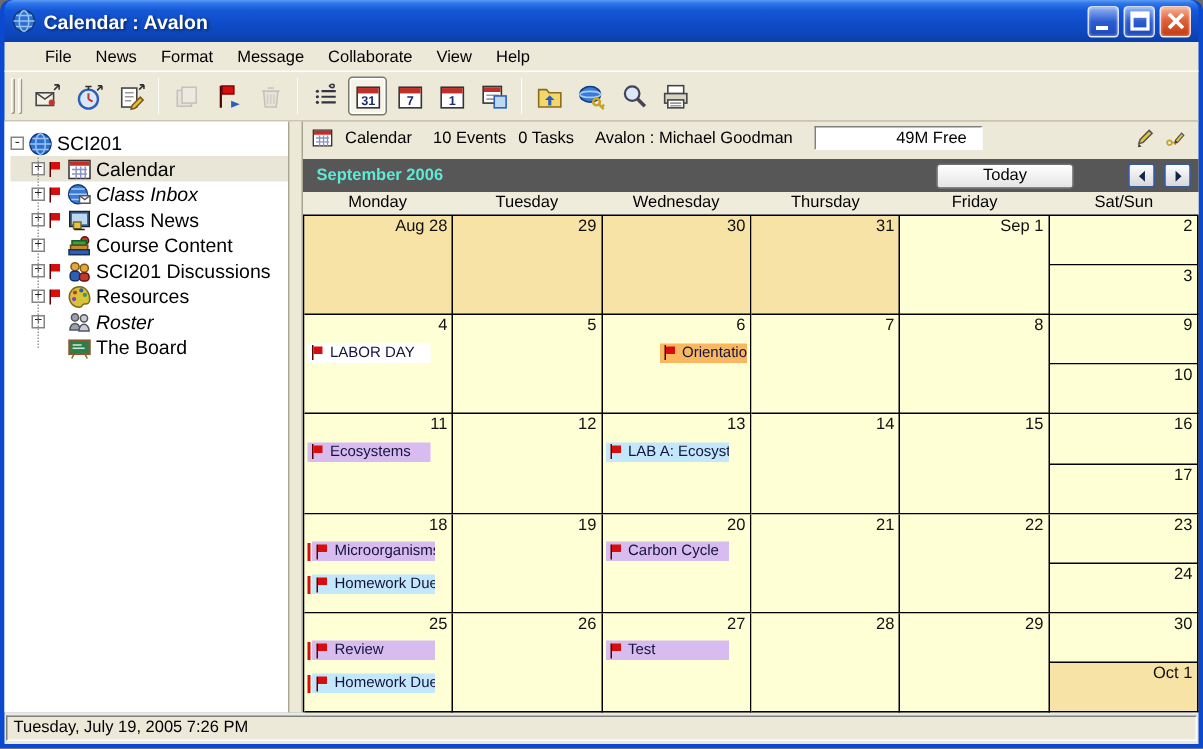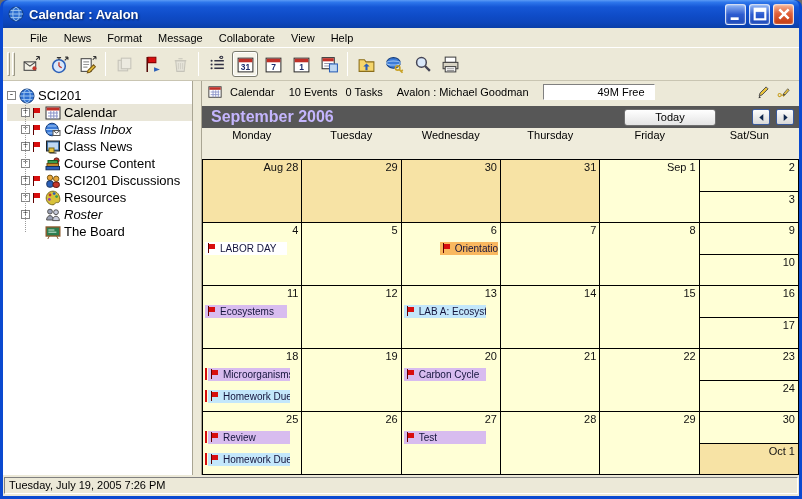--- a/index.html
+++ b/index.html
@@ -70,30 +70,30 @@
   .infobar { height:22px; display:flex; align-items:center; font-size:11px; padding:0 8px 0 6px; }
   .infobar .gap-s { margin-left:8px; } .infobar .gap-m { margin-left:14px; }
   .free-box { width:112px; height:16px; margin-left:14px; background:#fff; border:1px solid;
     border-color:#808080 #fff #fff #808080; text-align:right; padding:1px 9px 0 2px; font-size:11px; }
   .infobar-right { margin-left:auto; display:flex; gap:7px; align-items:center; }
   .ib-icon { width:14px; height:14px; }
 
   
   .cal-header { height:22px; margin-top:3px; background:#575757; display:flex; align-items:center;
     padding:0 5px 0 9px; }
-  .cal-title { color:#c4b5fd; font-weight:bold; font-size:16px; flex:1; }
+  .cal-title { color:#5eead4; font-weight:bold; font-size:11px; flex:1; }
   .today-btn { width:92px; height:17px; font-size:11px; background:linear-gradient(#ffffff,#e4e4e4);
     border:1px solid #6f6f6f; border-radius:3px; margin-right:30px; line-height:13px; }
   .nav-btn { width:18px; height:16px; background:linear-gradient(#fdfdfd,#d8d8d8);
     border:1px solid #3A5A9C; border-radius:2px; margin-left:6px; display:flex;
     align-items:center; justify-content:center; padding:0; }
   .nav-btn .icon { width:9px; height:9px; }
 
   
-  .day-names { height:32px; display:flex; background:#EFECDC; border-bottom:1px solid #000; }
+  .day-names { height:16px; display:flex; background:#EFECDC; border-bottom:1px solid #000; }
   .day-header { flex:1; text-align:center; font-size:11px; line-height:15px; }
   .grid { flex:1; display:flex; flex-direction:column; border-left:1px solid #000; min-height:0; }
   .week-row { flex:1; display:flex; min-height:0; }
   .day-cell { flex:1; background:#FFFFD6; border-right:1px solid #000; border-bottom:1px solid #000;
     position:relative; overflow:hidden; }
   .day-cell.off { background:#F7E3A5; }
   .day-num { position:absolute; top:1px; right:3px; font-size:11px; color:#111; }
   .events { margin-top:15px; }
   .weekend-col { flex:1; display:flex; flex-direction:column; border-right:1px solid #000;
     border-bottom:1px solid #000; }

